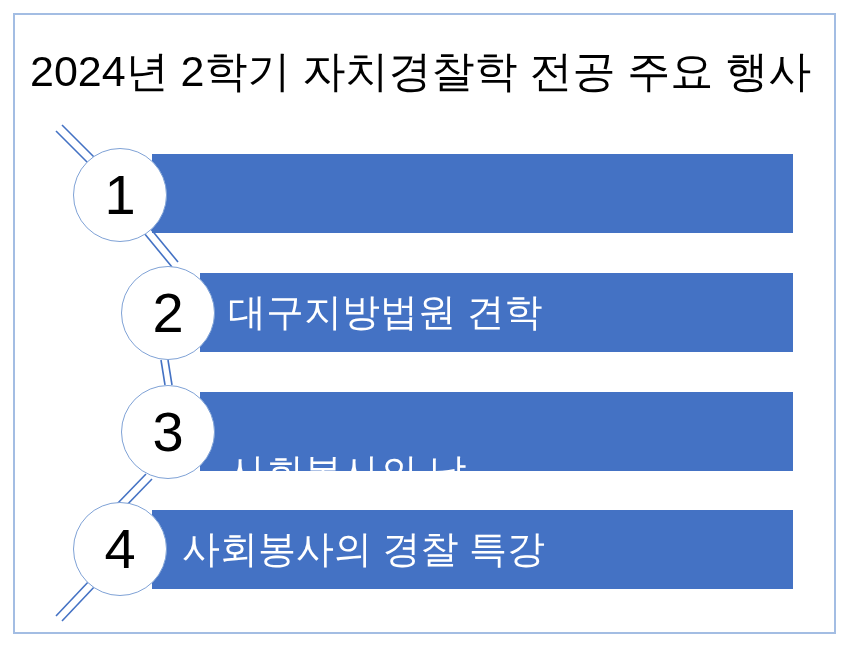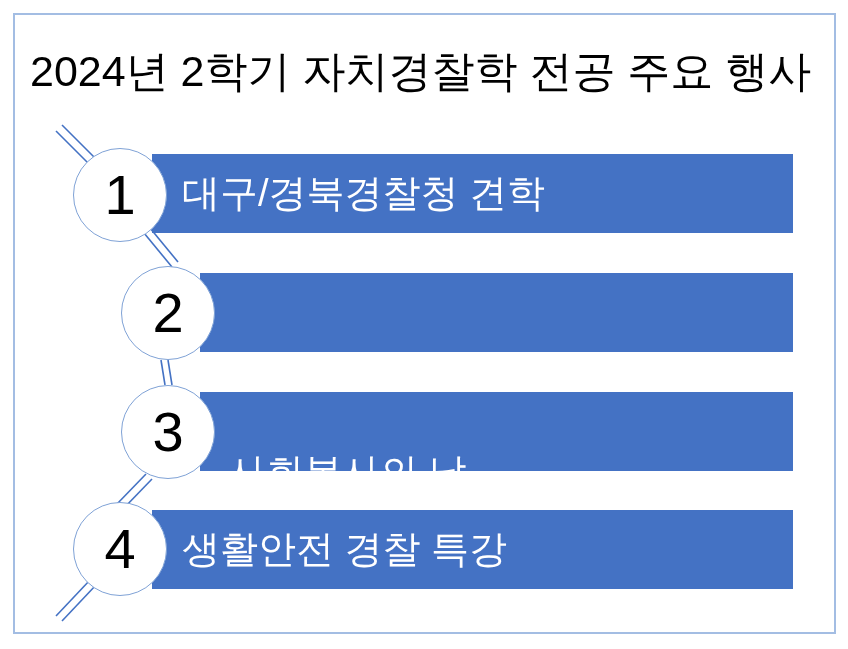--- a/index.html
+++ b/index.html
@@ -117,31 +117,31 @@
 
       <line x1="152" y1="479" x2="122" y2="510"></line>
       <line x1="146" y1="474" x2="116" y2="505"></line>
 
       <line x1="96" y1="585" x2="62" y2="621"></line>
       <line x1="90" y1="580" x2="56" y2="616"></line>
     </g>
   </svg>
 
   <div class="bar" style="left:152px; top:154px; width:641px;"></div>
-  <div class="bar-label" style="left:182px; top:154px;">대구/경북경찰청 견학</div>
   <div class="step-circle" style="left:73px; top:148px;"></div>
   <div class="step-num" style="left:73px; top:148px;">1</div>
 
   <div class="bar" style="left:200px; top:273px; width:593px;"></div>
+  <div class="bar-label" style="left:228px; top:273px;">대구지방법원 견학</div>
   <div class="step-circle" style="left:121px; top:266px;"></div>
   <div class="step-num" style="left:121px; top:266px;">2</div>
 
   <div class="bar" style="left:200px; top:392px; width:593px;"></div>
   <div class="bar-label" style="left:228px; top:392px;margin-top:41px;">사회봉사의 날</div>
   <div class="step-circle" style="left:121px; top:385px;"></div>
   <div class="step-num" style="left:121px; top:385px;">3</div>
 
   <div class="bar" style="left:152px; top:510px; width:641px;"></div>
-  <div class="bar-label" style="left:182px; top:510px;">생활안전 경찰 특강</div>
+  <div class="bar-label" style="left:182px; top:510px;">사회봉사의 경찰 특강</div>
   <div class="step-circle" style="left:73px; top:502px;"></div>
   <div class="step-num" style="left:73px; top:502px;">4</div>
 
 </div>
 
 </body></html>

